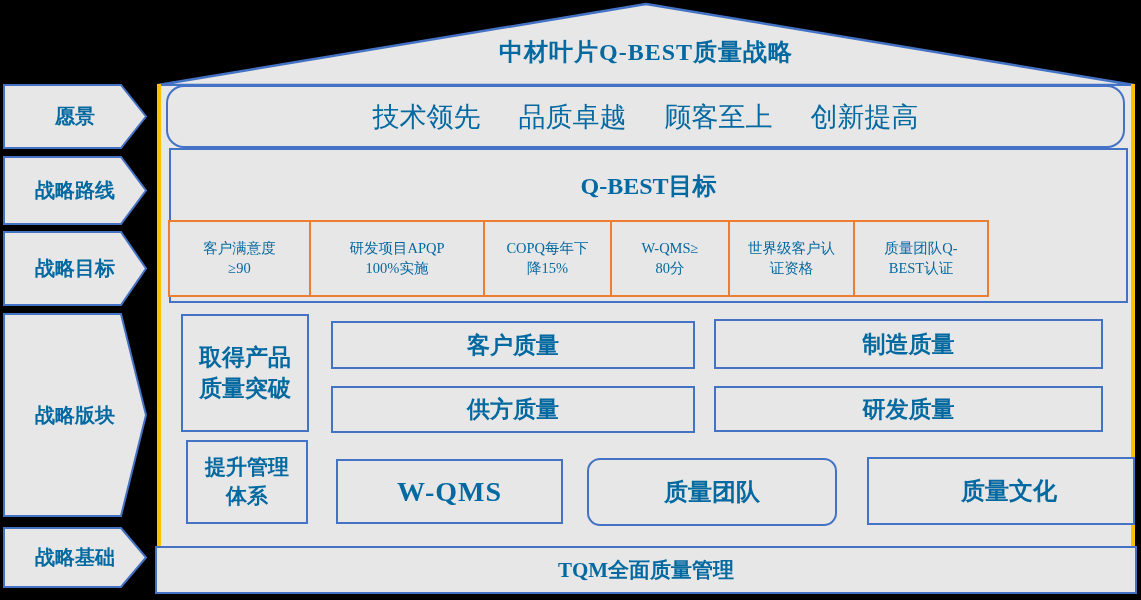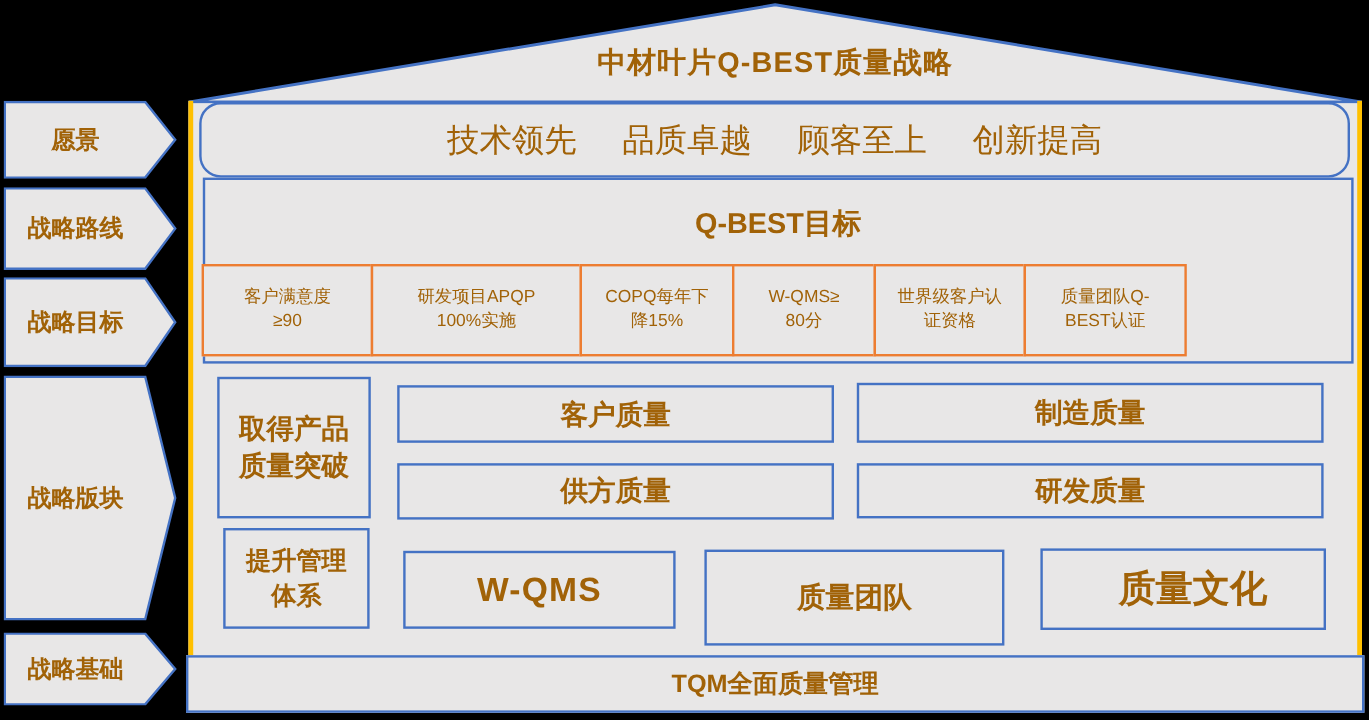--- a/index.html
+++ b/index.html
@@ -1,17 +1,17 @@
 <!DOCTYPE html>
 <html><head>
 <meta charset="utf-8">
 <style>
   html,body{margin:0;padding:0;background:#000;}
   .stage{position:relative;width:1141px;height:600px;background:#000;overflow:hidden;
-         font-family:Liberation Sans, sans-serif;color:#a16207;}
+         font-family:Liberation Serif, serif;color:#0369a1;}
   .abs{position:absolute;box-sizing:border-box;}
 
   
   .house-body{left:157px;top:84px;width:978px;height:510px;background:#E8E7E7;}
   .roof-svg{left:157px;top:2px;width:978px;height:84px;}
   .house-title{left:157px;top:36px;width:978px;text-align:center;
                font-size:24px;font-weight:bold;letter-spacing:1px;}
   .edge-yellow{width:4px;top:84px;height:462px;background:#FFC000;}
   .edge-left{left:157px;}
   .edge-right{left:1131px;}
@@ -36,32 +36,32 @@
   .bbox{border:2px solid #4472C4;background:#E8E7E7;
         display:flex;flex-direction:column;align-items:center;justify-content:center;
         font-weight:bold;text-align:center;}
   .b-breakthrough{left:181px;top:314px;width:128px;height:118px;font-size:23px;line-height:1.35;}
   .b-customer{left:331px;top:321px;width:364px;height:48px;font-size:23px;}
   .b-supplier{left:331px;top:386px;width:364px;height:47px;font-size:23px;}
   .b-manufacturing{left:714px;top:319px;width:389px;height:50px;font-size:23px;}
   .b-rd{left:714px;top:386px;width:389px;height:46px;font-size:23px;}
   .b-system{left:186px;top:440px;width:122px;height:84px;font-size:21px;line-height:1.4;}
   .b-wqms{left:336px;top:459px;width:227px;height:65px;font-size:28px;letter-spacing:1px;}
-  .b-team{left:587px;top:458px;width:250px;height:80px;font-size:24px;}
-  .b-culture{left:867px;top:457px;width:238px;height:68px;font-size:31px;padding-left:16px;}
+  .b-team{left:587px;top:458px;width:250px;height:68px;font-size:24px;border-radius:13px;}
+  .b-culture{left:867px;top:457px;width:268px;height:68px;font-size:24px;padding-left:16px;}
 
   
   .tqm-bar{left:155px;top:546px;width:982px;height:48px;background:#E8E7E7;
            border:2.5px solid #4472C4;display:flex;align-items:center;justify-content:center;
            font-size:21px;font-weight:bold;}
 
   
   .arrow{left:3px;width:145px;}
   .arrow svg{position:absolute;left:0;top:0;}
-  .arrow .lbl{position:absolute;left:0;top:0;width:120px;height:100%;
+  .arrow .lbl{position:absolute;left:12px;top:0;width:120px;height:100%;
               display:flex;align-items:center;justify-content:center;
               font-size:20px;font-weight:bold;}
   .a1{top:84px;height:65px;}
   .a2{top:156px;height:69px;}
   .a3{top:231px;height:75px;}
   .a4{top:313px;height:204px;}
   .a5{top:527px;height:61px;}
 </style>
 </head>
 <body>

